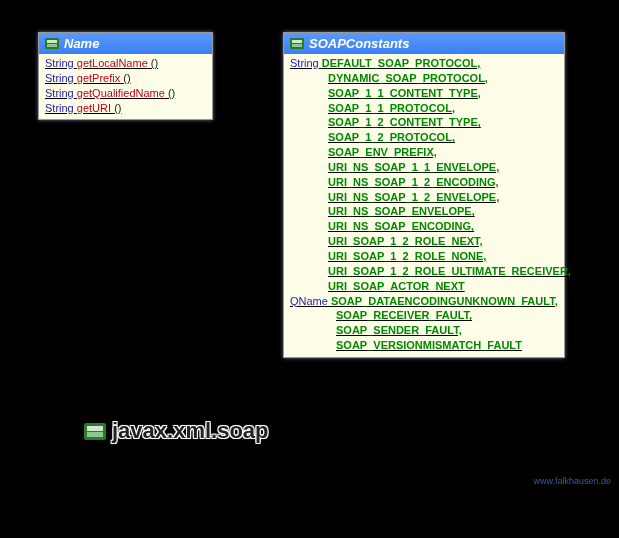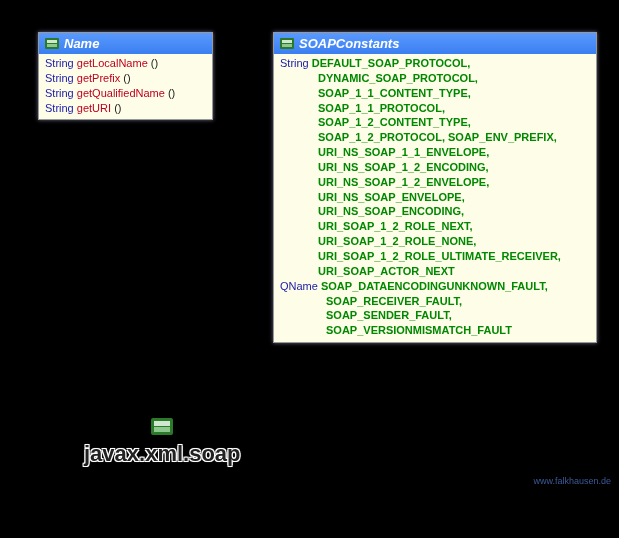--- a/index.html
+++ b/index.html
@@ -34,40 +34,40 @@
   }
   .iface-icon {
     display: inline-flex;
     align-items: center;
     justify-content: center;
   }
   .iface-icon svg { display: block; }
   .class-body {
     padding: 2px 18px 4px 6px;
     line-height: 1.35;
+    text-decoration: underline;
   }
   .row { white-space: nowrap; }
   .type-str { color: #1a1aaa; }
   .type-qname { color: #1a1aaa; }
   .method { color: #c00020; }
   .parens { color: #222; }
   .const { color: #008800; font-weight: bold; }
   .indent { padding-left: 38px; display: block; }
   .indent2 { padding-left: 46px; display: block; }
   #name-box { left: 38px; top: 32px; width: 175px; }
-  #const-box { left: 273px; top: 32px; width: 324px; }
+  #const-box { left: 283px; top: 32px; width: 282px; }
   .package-label {
     position: absolute;
     left: 84px;
     top: 418px;
     display: flex;
     align-items: center;
     gap: 6px;
     color: #fff;
-    flex-direction: column;
   }
   .package-text {
     font-size: 22px;
     font-weight: bold;
     color: #222;
     text-shadow: -1px -1px 0 #fff, 1px -1px 0 #fff, -1px 1px 0 #fff, 1px 1px 0 #fff, 0 0 2px #fff;
   }
   .watermark {
     position: absolute;
     right: 8px;

